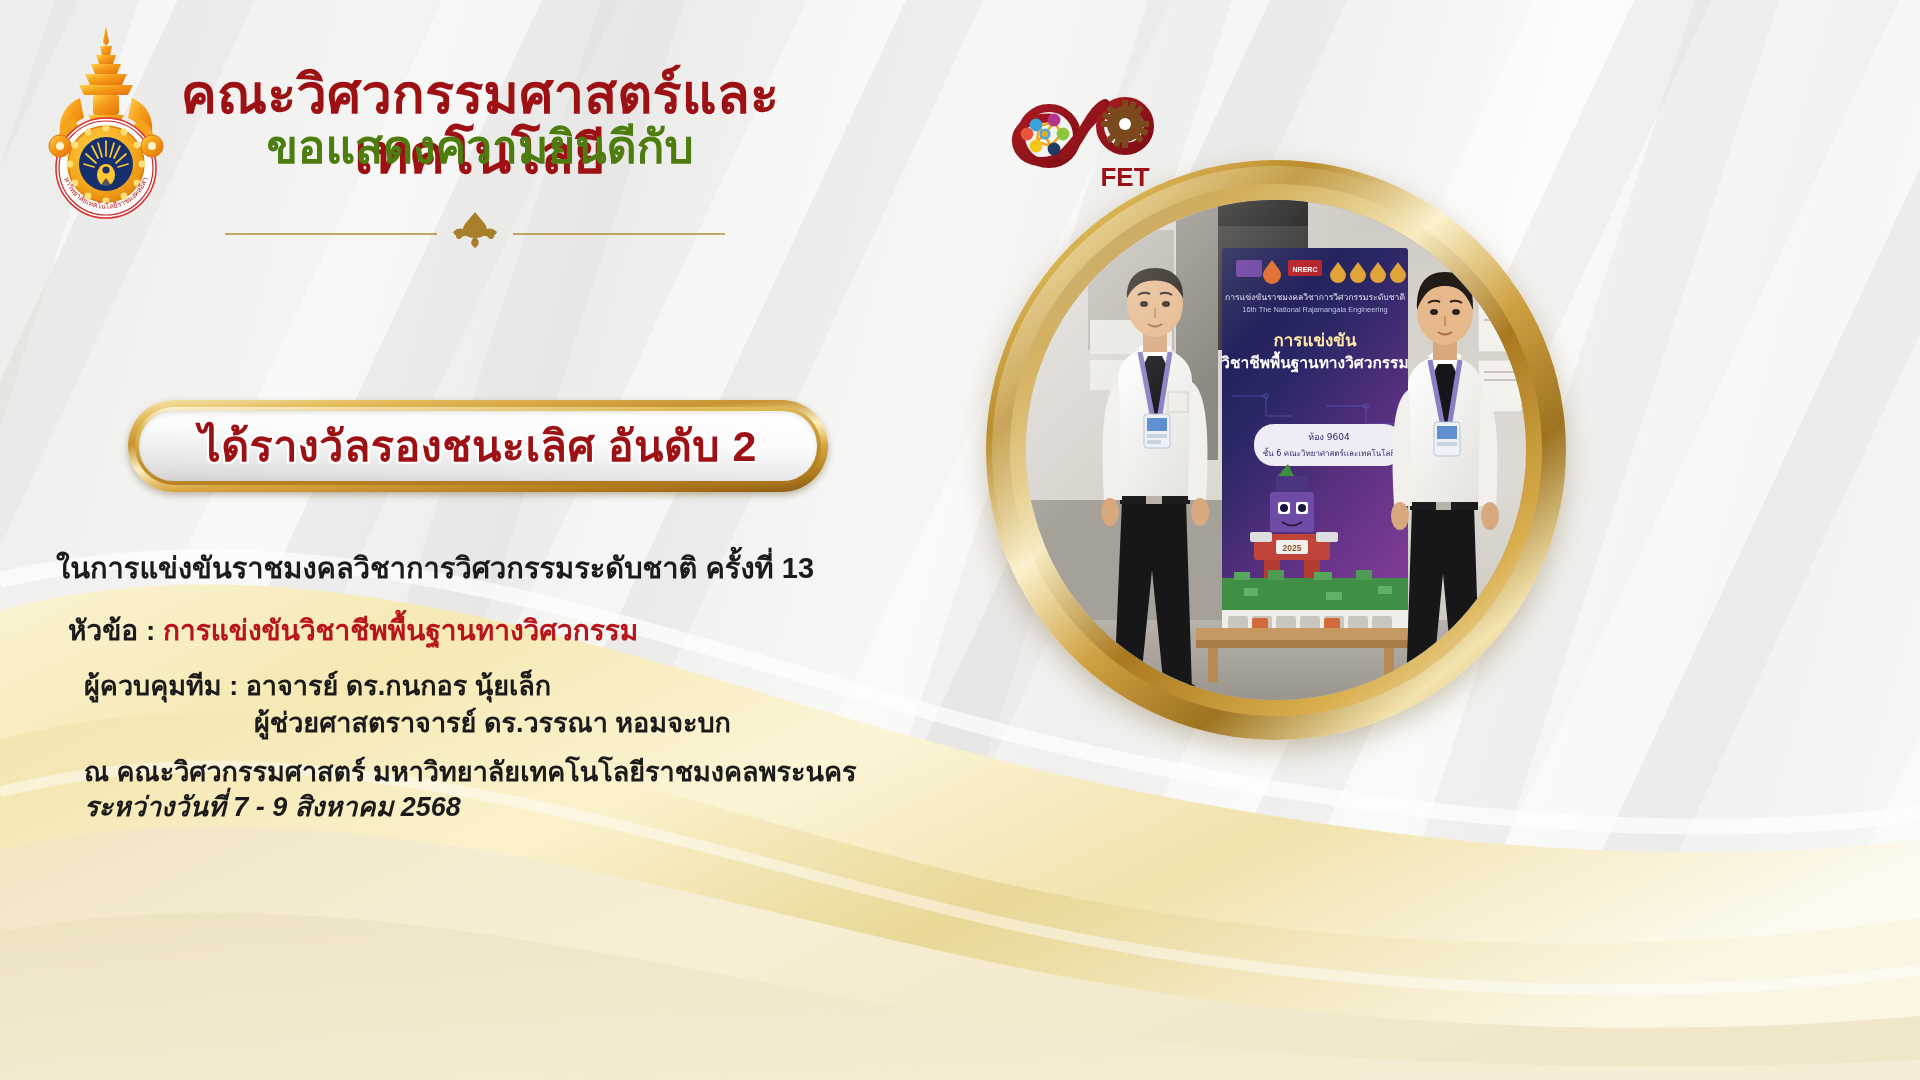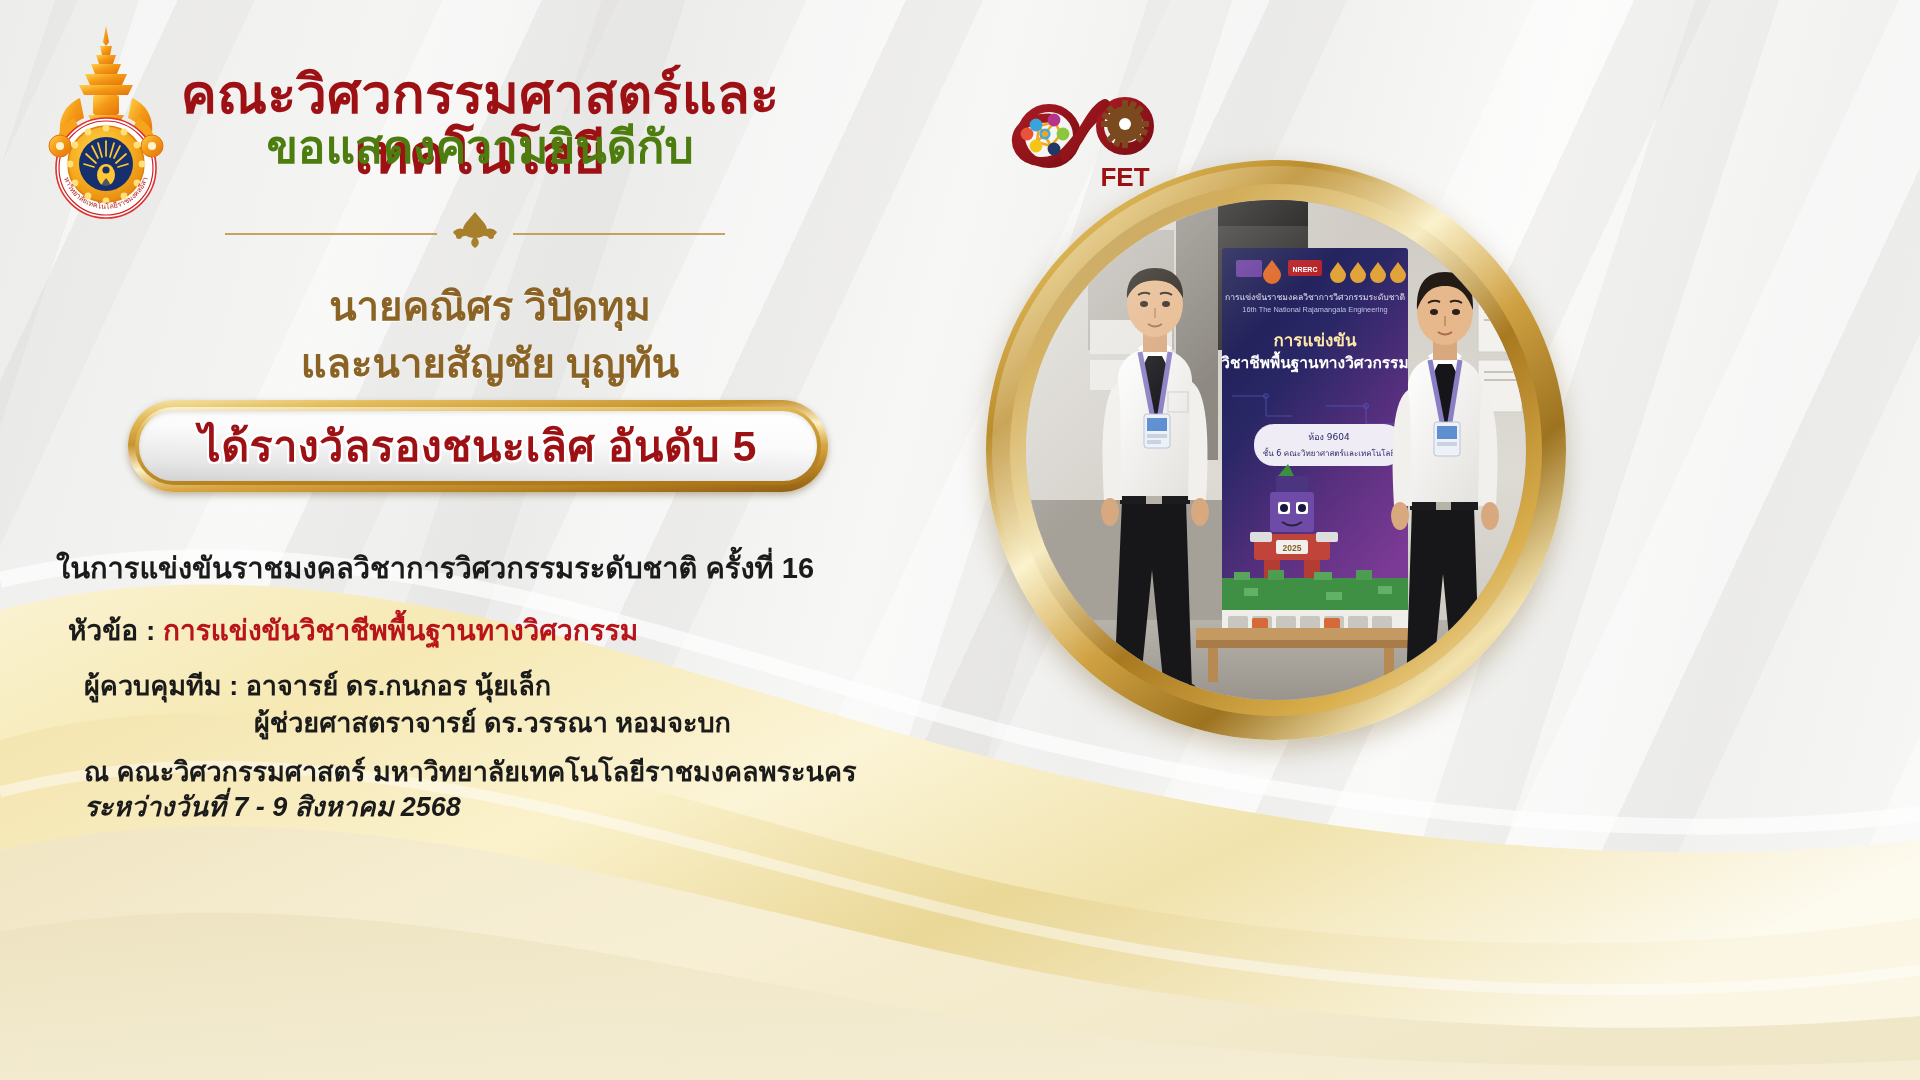--- a/index.html
+++ b/index.html
@@ -391,34 +391,30 @@
         <path d="M260 6 C266 14 272 18 272 24 C272 29 267 32 260 32 C253 32 248 29 248 24 C248 18 254 14 260 6 Z"></path>
         <path d="M238 26 C244 20 250 22 254 28 C248 32 241 32 238 26 Z"></path>
         <path d="M282 26 C276 20 270 22 266 28 C272 32 279 32 282 26 Z"></path>
         <path d="M260 30 C264 34 266 38 260 42 C254 38 256 34 260 30 Z"></path>
         <circle cx="244" cy="30" r="3"></circle>
         <circle cx="276" cy="30" r="3"></circle>
       </g>
     </svg>
   </div>
 
-  <div class="names">
-    <div>นายคณิศร วิปัดทุม</div>
-    <div>และนายสัญชัย บุญทัน</div>
-  </div>
 
   <div class="award-wrap">
     <div class="award-outer"></div>
     <div class="award-mid"></div>
     <div class="award-inner">
-      <span class="award-text">ได้รางวัลรองชนะเลิศ อันดับ 5</span>
+      <span class="award-text">ได้รางวัลรองชนะเลิศ อันดับ 2</span>
     </div>
   </div>
 
-  <div class="detail d-event">ในการแข่งขันราชมงคลวิชาการวิศวกรรมระดับชาติ ครั้งที่ 16</div>
+  <div class="detail d-event">ในการแข่งขันราชมงคลวิชาการวิศวกรรมระดับชาติ ครั้งที่ 13</div>
 
   <div class="detail d-topic">
     <span>หัวข้อ : </span><span class="hl">การแข่งขันวิชาชีพพื้นฐานทางวิศวกรรม</span>
   </div>
 
   <div class="detail d-adv1">
     <span>ผู้ควบคุมทีม : </span><span>อาจารย์ ดร.กนกอร นุ้ยเล็ก</span>
   </div>
 
   <div class="detail d-adv2">ผู้ช่วยศาสตราจารย์ ดร.วรรณา หอมจะบก</div>

